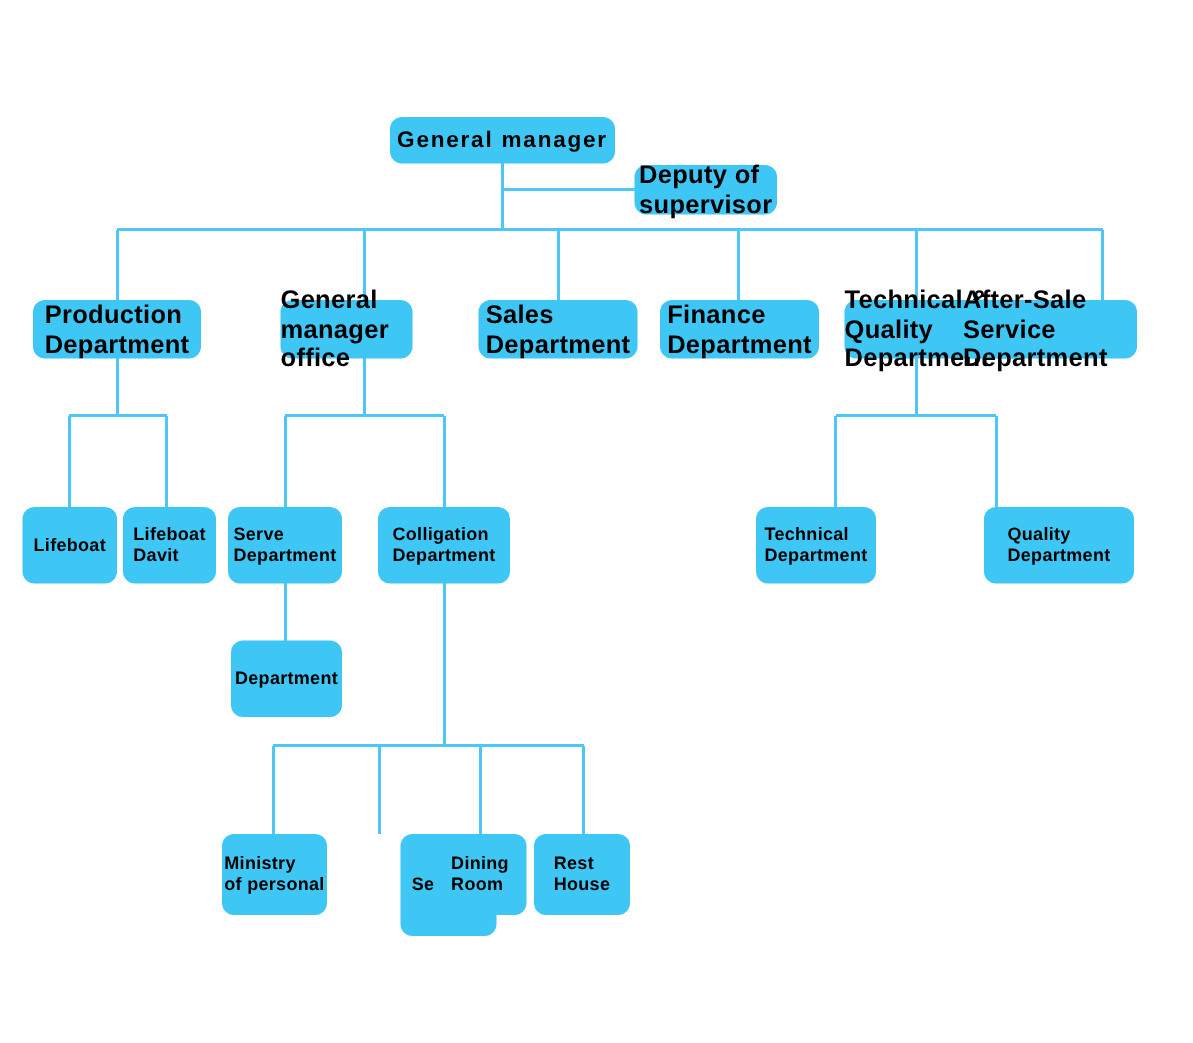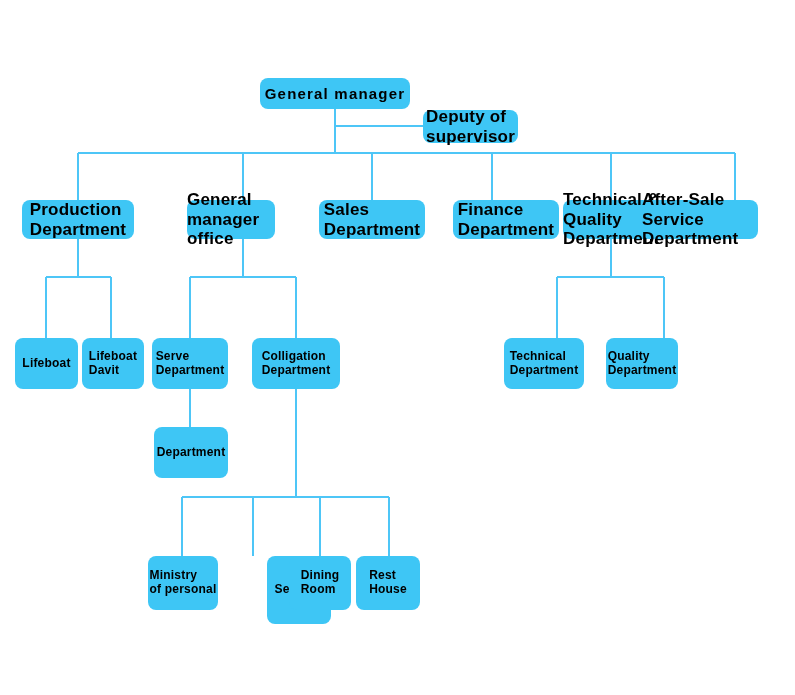--- a/index.html
+++ b/index.html
@@ -108,21 +108,21 @@
 
   <div class="node dept-node" style="left:22px; top:200px; width:112px; height:39px;">Production
 Department</div>
 
   <div class="node dept-node" style="left:187px; top:200px; width:88px; height:39px;">General
 manager office</div>
 
   <div class="node dept-node" style="left:319px; top:200px; width:106px; height:39px;">Sales
 Department</div>
 
-  <div class="node dept-node" style="left:453px; top:200px; width:106px; height:39px;">Finance
+  <div class="node dept-node" style="left:440px; top:200px; width:106px; height:39px;">Finance
 Department</div>
 
   <div class="node dept-node" style="left:563px; top:200px; width:122px; height:39px;">Technical &amp; Quality
 Department</div>
 
   <div class="node dept-node" style="left:642px; top:200px; width:116px; height:39px;">After-Sale
 Service Department</div>
 
   <div class="node sub-node" style="left:15px; top:338px; width:63px; height:51px;">Lifeboat</div>
 
@@ -131,21 +131,21 @@
 
   <div class="node sub-node" style="left:152px; top:338px; width:76px; height:51px;">Serve
 Department</div>
 
   <div class="node sub-node" style="left:252px; top:338px; width:88px; height:51px;">Colligation
 Department</div>
 
   <div class="node sub-node" style="left:504px; top:338px; width:80px; height:51px;">Technical
 Department</div>
 
-  <div class="node sub-node" style="left:606px; top:338px; width:72px; height:51px;">Quality
+  <div class="node sub-node" style="left:656px; top:338px; width:100px; height:51px;">Quality
 Department</div>
 
   <div class="node leaf-node" style="left:154px; top:427px; width:74px; height:51px;">Department</div>
 
   <div class="node leaf-node" style="left:148px; top:556px; width:70px; height:54px;">Ministry
 of  personal</div>
 
   <div class="node leaf-node" style="left:221px; top:556px; width:64px; height:68px;margin-left:46px;">Security</div>
 
   <div class="node leaf-node" style="left:289px; top:556px; width:62px; height:54px;">Dining

